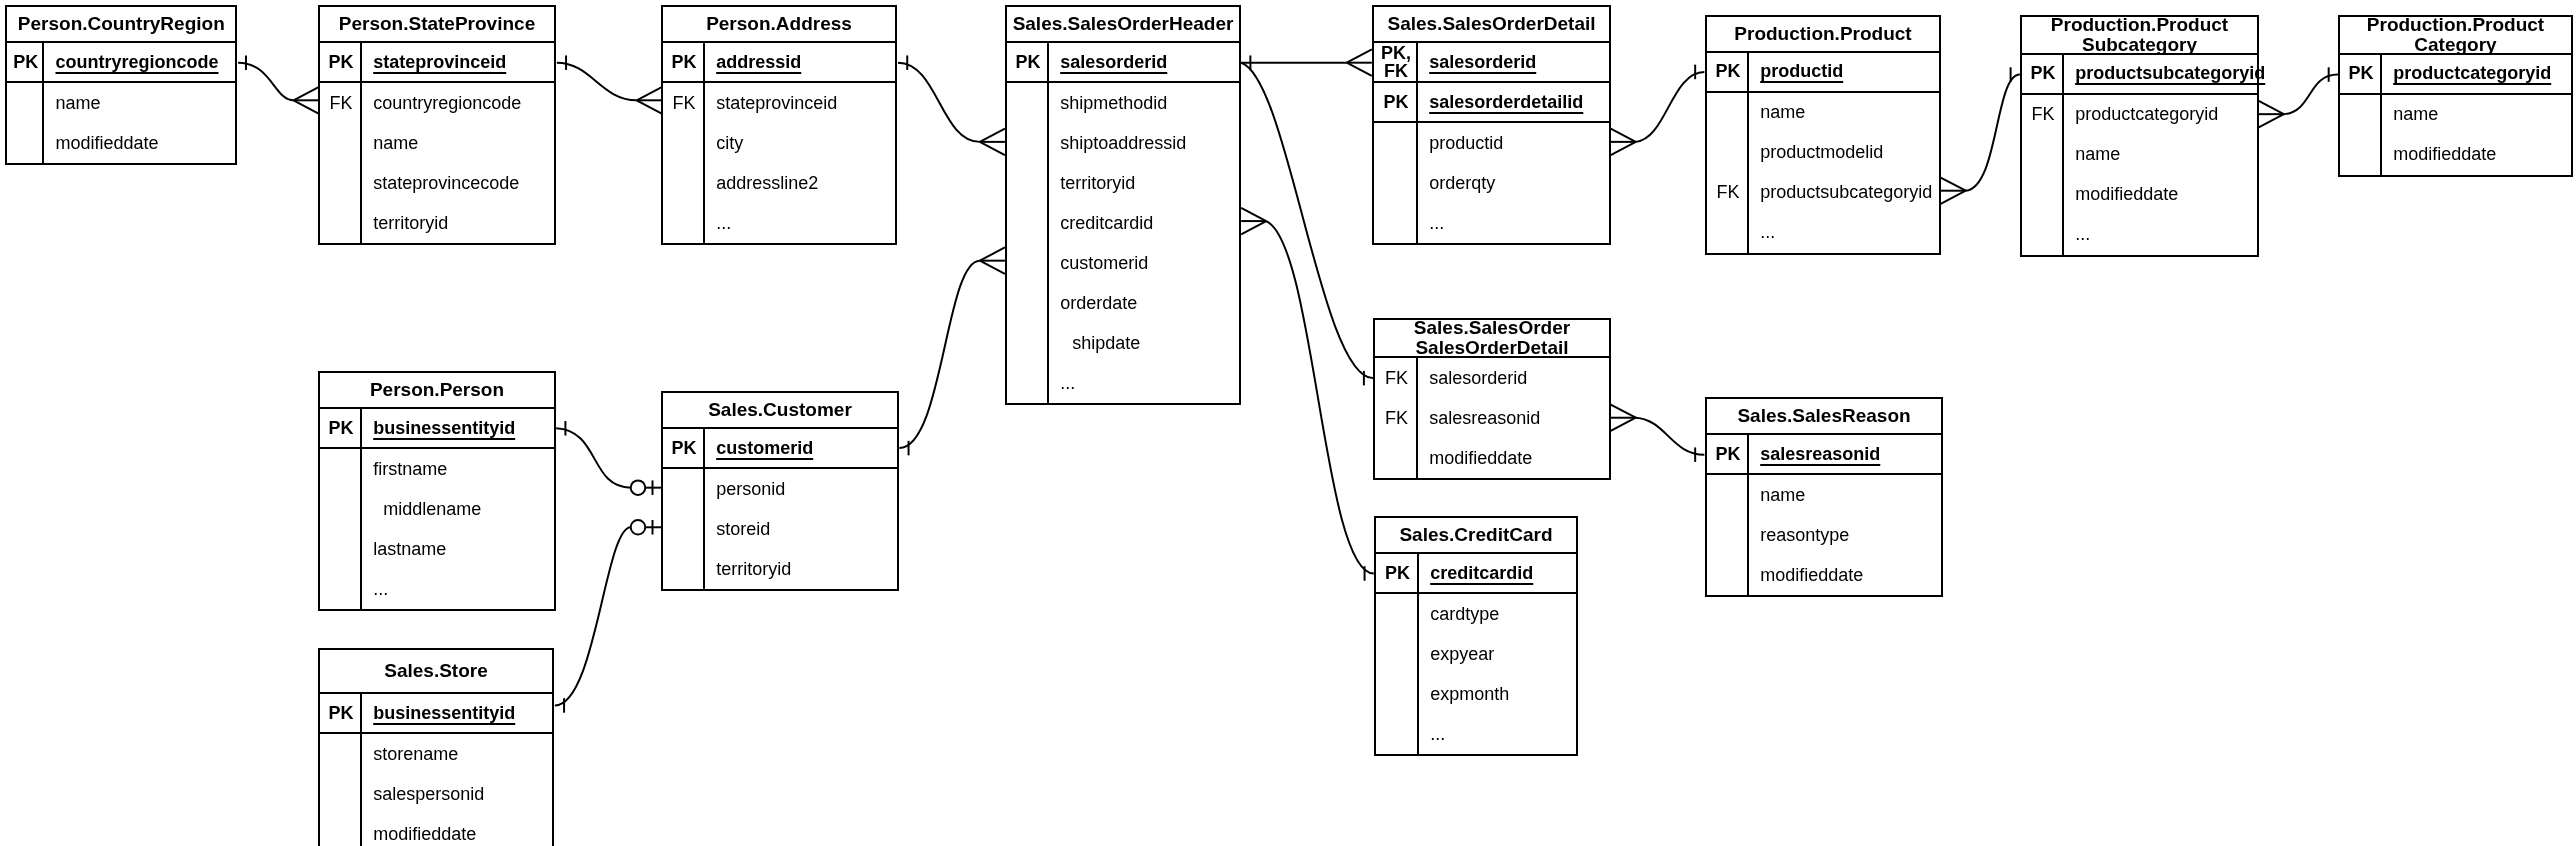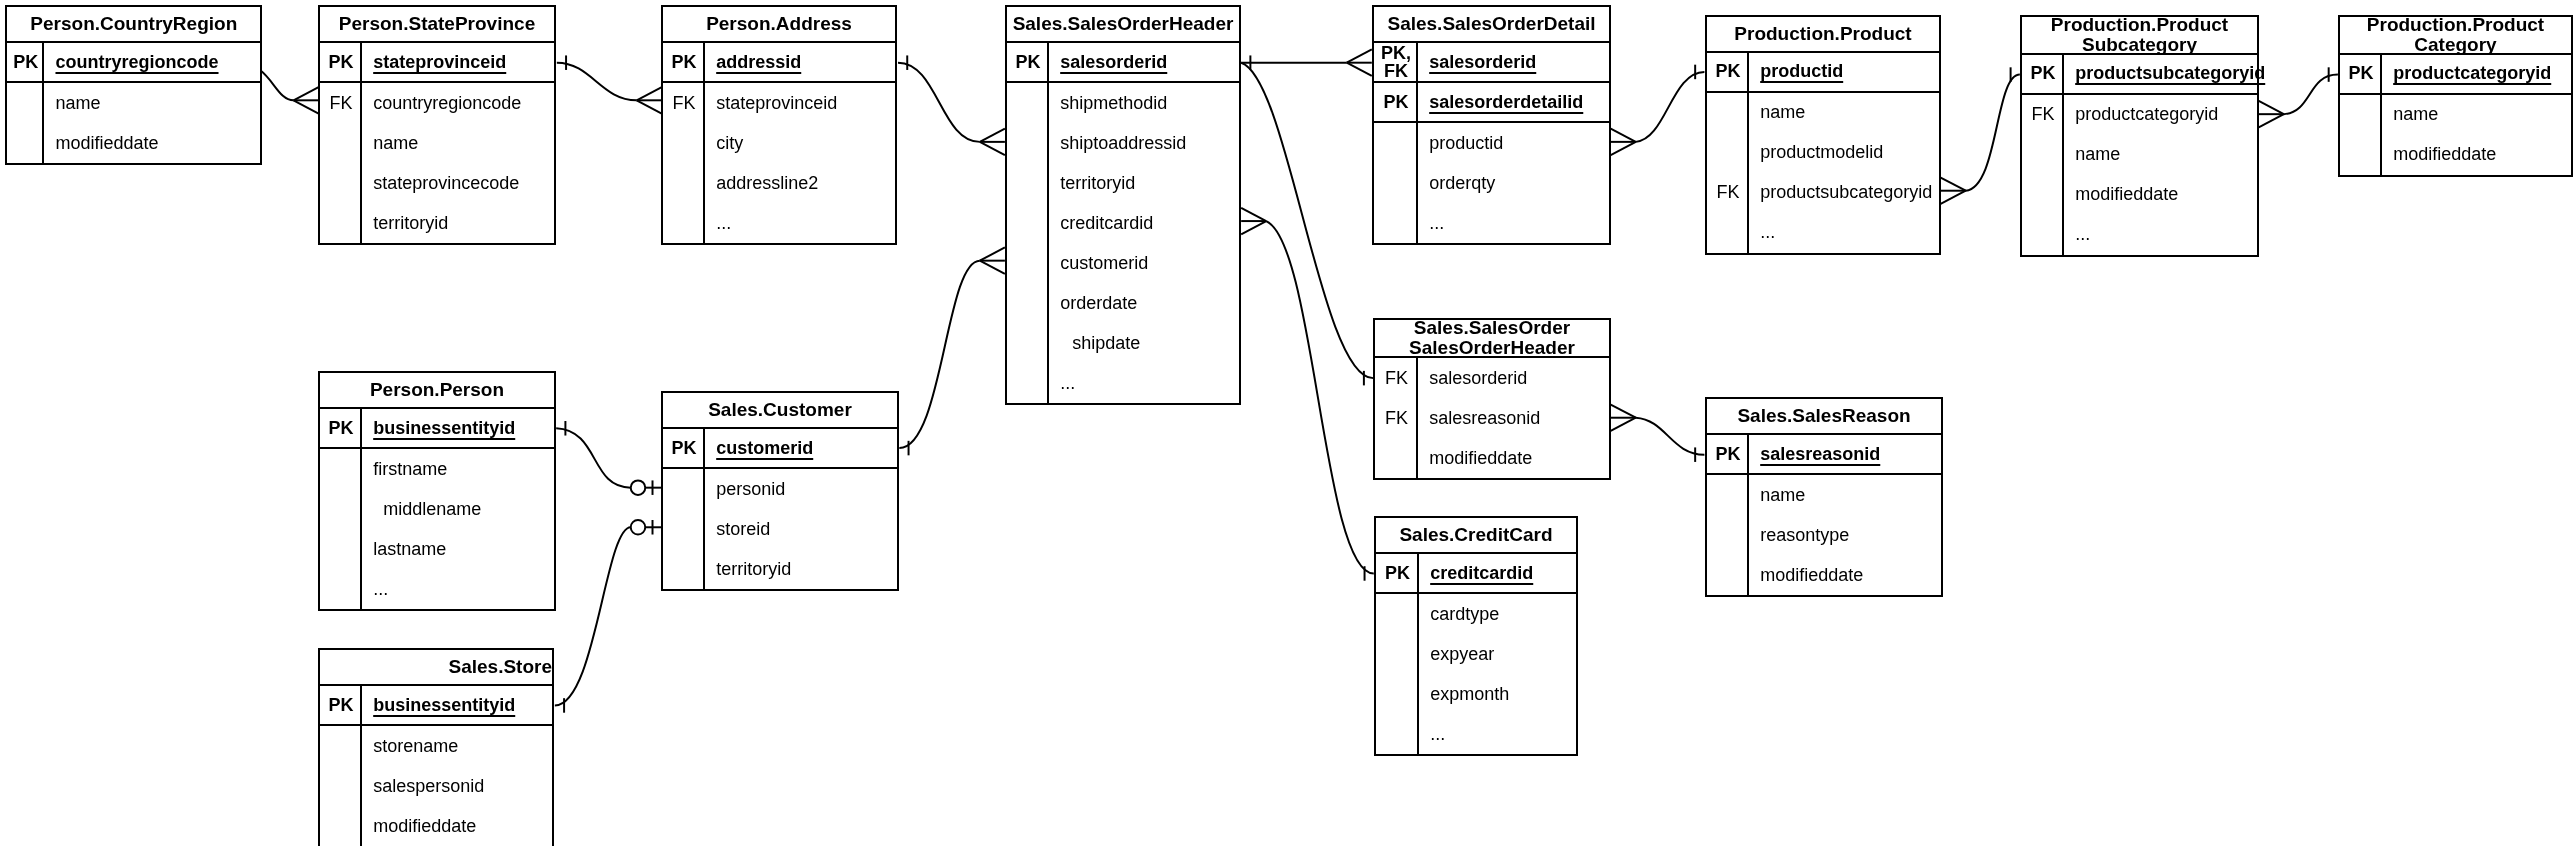--- a/index.html
+++ b/index.html
@@ -192,21 +192,21 @@
         <path d="M 3460 173 C 3503 170 3496 113 3542 113" fill="none" stroke="#000000" stroke-width="3"></path>
         <g>
           <line x1="3460" y1="173" x2="3422" y2="153" stroke="#000000" stroke-width="3"></line>
           <line x1="3460" y1="173" x2="3422" y2="173" stroke="#000000" stroke-width="3"></line>
           <line x1="3460" y1="173" x2="3422" y2="193" stroke="#000000" stroke-width="3"></line>
         </g>
         <line x1="3528" y1="102" x2="3528" y2="124" stroke="#000000" stroke-width="3"></line>
       </g>
     </svg>
   <div id="tables-layer">
-      <div class="table" style="left: 5.3px; top: 5.3px; width: 257px;">
+      <div class="table" style="left: 5.3px; top: 5.3px; width: 232px;">
     <div class="table-title" style="height: 36px;">
           <div>Person.CountryRegion</div>
         </div>
     <div class="rows">
           <div class="keyline" style="left: 35px;"></div>
           <div class="row divider" style="height: 40px;">
             <div class="keycell pk" style="width: 37px;">
               <div>PK</div>
             </div>
             <div class="labelcell pk">countryregioncode</div>
@@ -504,21 +504,21 @@
           </div>
           <div class="row" style="height: 40px;">
             <div class="keycell" style="width: 42px;"></div>
             <div class="labelcell">territoryid</div>
           </div>
         </div>
   </div>
       <div class="table" style="left: 1373px; top: 318px; width: 238px;">
     <div class="table-title" style="height: 38px;">
           <div>Sales.SalesOrder</div>
-          <div>SalesOrderHeader</div>
+          <div>SalesOrderDetail</div>
         </div>
     <div class="rows">
           <div class="keyline" style="left: 41px;"></div>
           <div class="row" style="height: 40px;">
             <div class="keycell" style="width: 43px;">
               <div>FK</div>
             </div>
             <div class="labelcell">salesorderid</div>
           </div>
           <div class="row" style="height: 40px;">
@@ -553,21 +553,21 @@
             <div class="keycell" style="width: 42px;"></div>
             <div class="labelcell">reasontype</div>
           </div>
           <div class="row" style="height: 40px;">
             <div class="keycell" style="width: 42px;"></div>
             <div class="labelcell">modifieddate</div>
           </div>
         </div>
   </div>
       <div class="table" style="left: 318px; top: 648px; width: 236px;">
-    <div class="table-title" style="height: 36px; align-items: flex-end;">
+    <div class="table-title" style="height: 44px;">
           <div>Sales.Store</div>
         </div>
     <div class="rows">
           <div class="keyline" style="left: 40px;"></div>
           <div class="row divider" style="height: 40px;">
             <div class="keycell pk" style="width: 42px;">
               <div>PK</div>
             </div>
             <div class="labelcell pk">businessentityid</div>
           </div>

